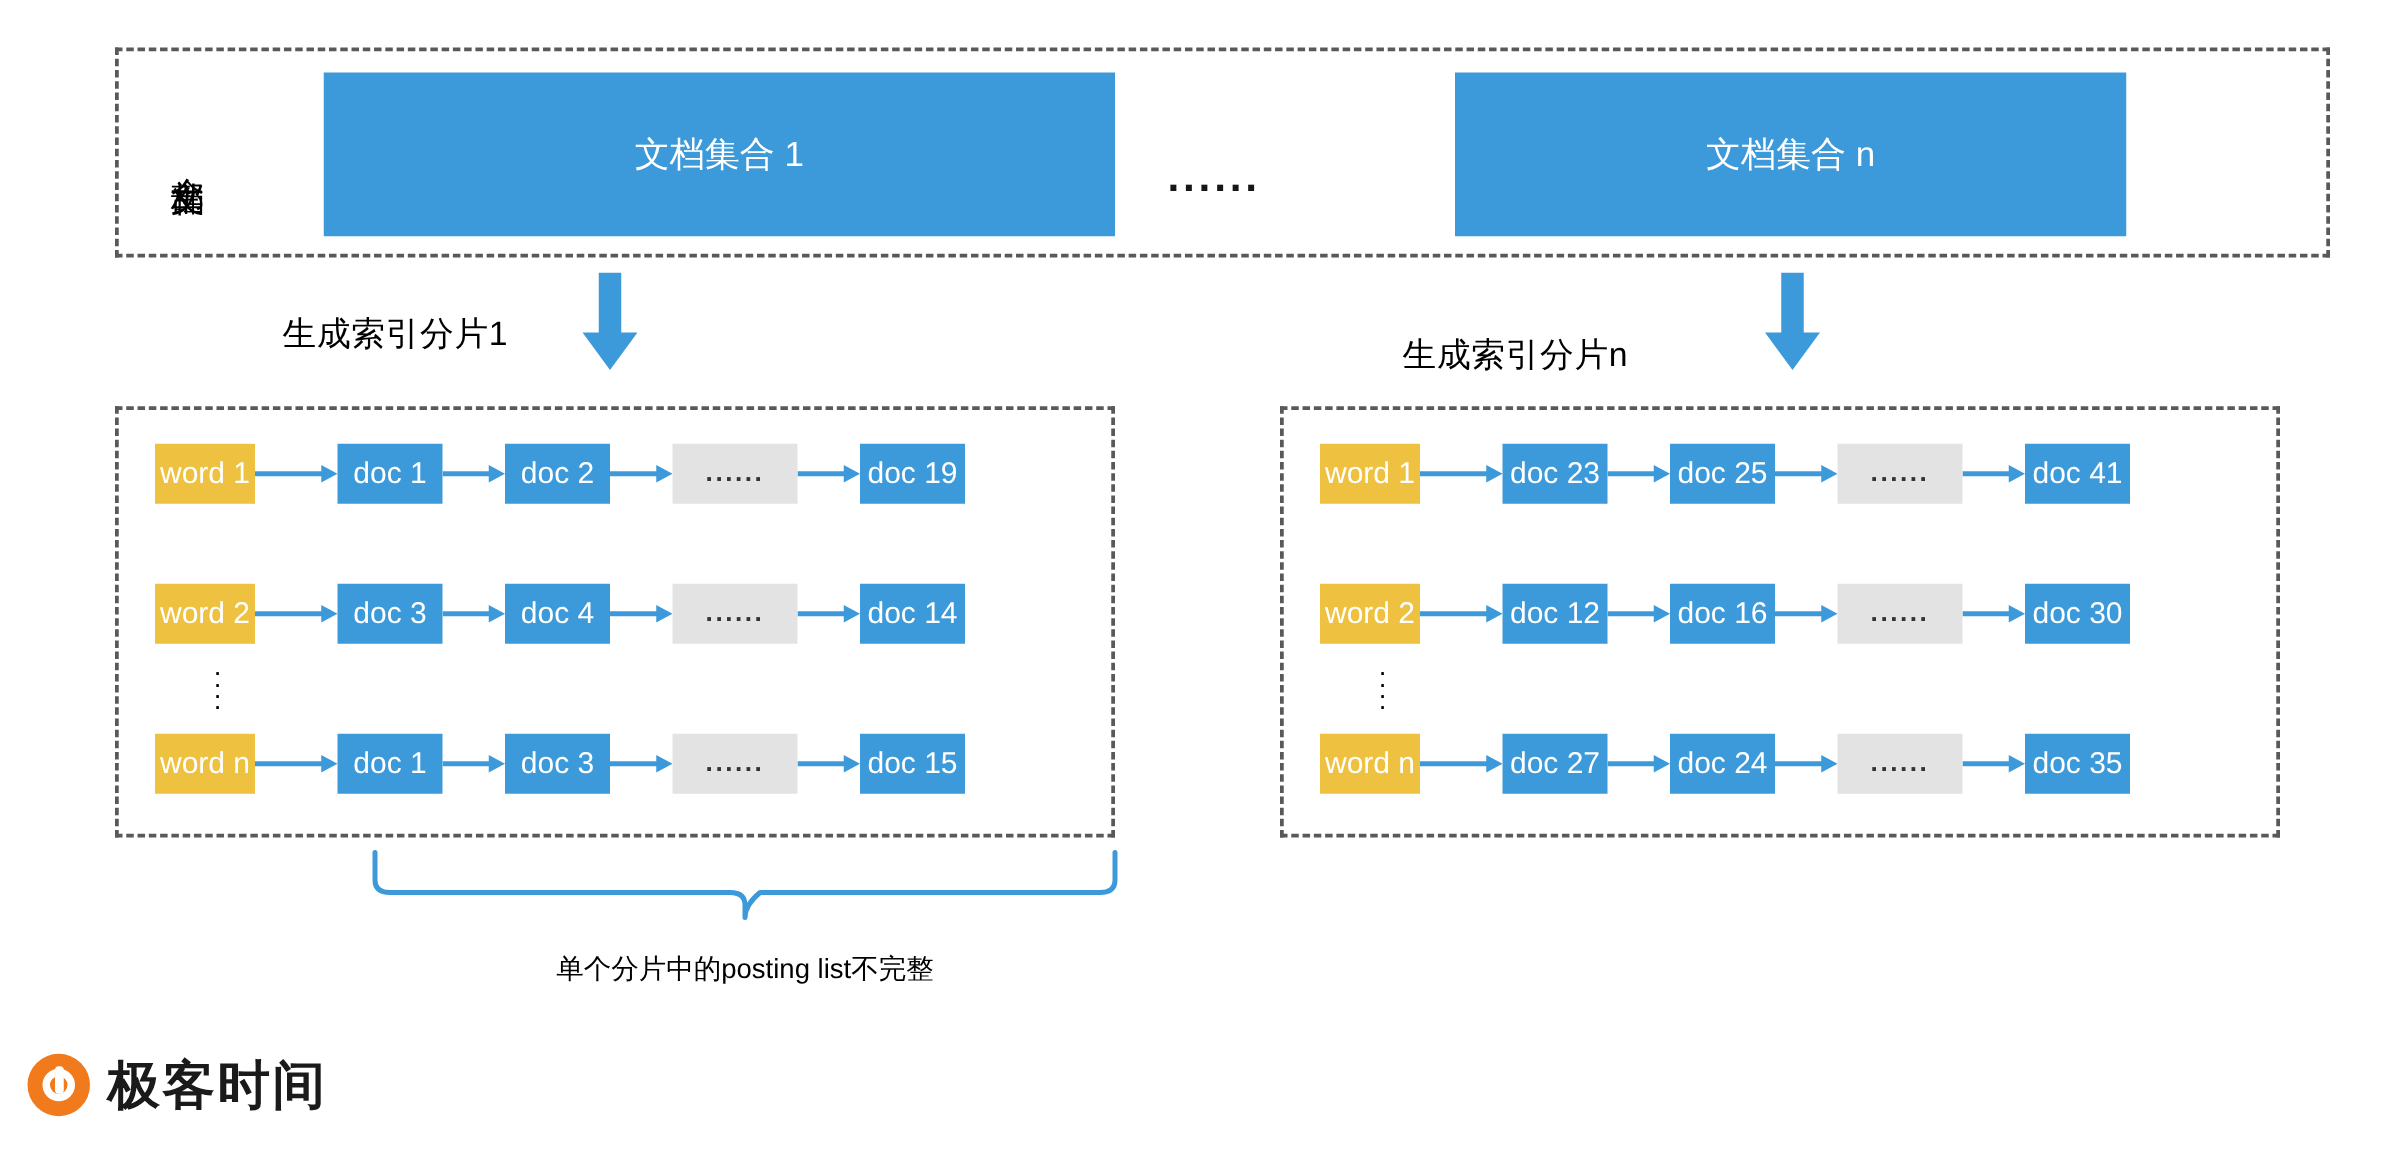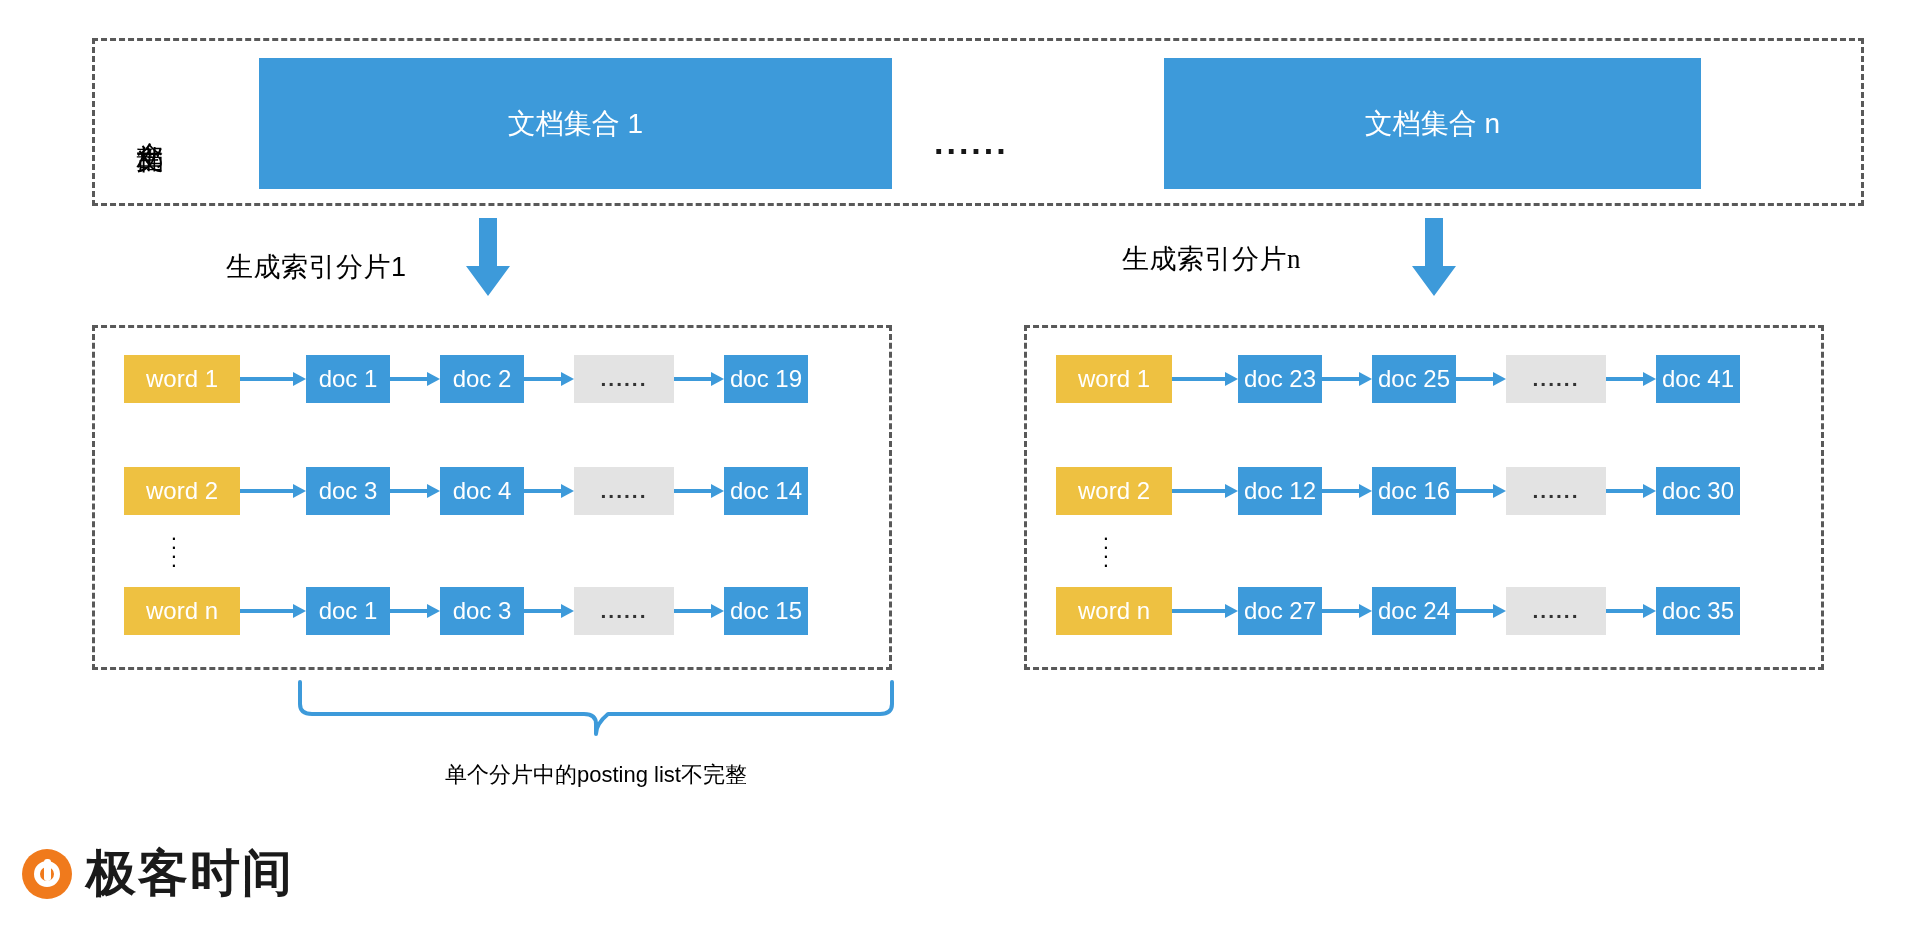--- a/index.html
+++ b/index.html
@@ -91,21 +91,21 @@
   #arrow-2 { left: 1412px; top: 218px; }
 
   .shard-label {
     position: absolute;
     font-size: 27px;
     color: #000;
     white-space: nowrap;
     letter-spacing: 0.5px;
   }
   #shard-label-1 { left: 226px; top: 249px; }
-  #shard-label-2 { left: 1122px; top: 241px; font-family: Liberation Serif, serif; }
+  #shard-label-2 { left: 1122px; top: 266px; }
 
   
   #shard-box-1 {
     left: 92px;
     top: 325px;
     width: 800px;
     height: 345px;
   }
   #shard-box-2 {
     left: 1024px;
@@ -124,21 +124,21 @@
   .cell {
     height: 48px;
     display: flex;
     align-items: center;
     justify-content: center;
     font-size: 24px;
     color: #ffffff;
     box-sizing: border-box;
     white-space: nowrap;
   }
-  .cell.word  { background: #eec141; width: 116px; }
+  .cell.word  { background: #eec141; width: 80px; }
   .cell.doc   { background: #3d9ada; width: 84px; }
   .cell.gap   { background: #e3e3e3; width: 100px; color: #333; font-weight: bold;
                 font-size: 21px; letter-spacing: 2px; }
 
   
   .conn {
     position: relative;
     height: 48px;
     display: flex;
     align-items: center;
@@ -209,21 +209,21 @@
     position: absolute;
     left: 12px;
     top: 12px;
     width: 26px;
     height: 26px;
     border: 6px solid #ffffff;
     border-radius: 50%;
     box-sizing: border-box;
   }
   #logo-text {
-    font-size: 50px;
+    font-size: 42px;
     font-weight: bold;
     color: #1a1a1a;
     letter-spacing: 2px;
     font-family: "DejaVu Sans", "Liberation Sans", sans-serif;
     text-align: right;
   }
 </style>
 </head>
 <body>
 

